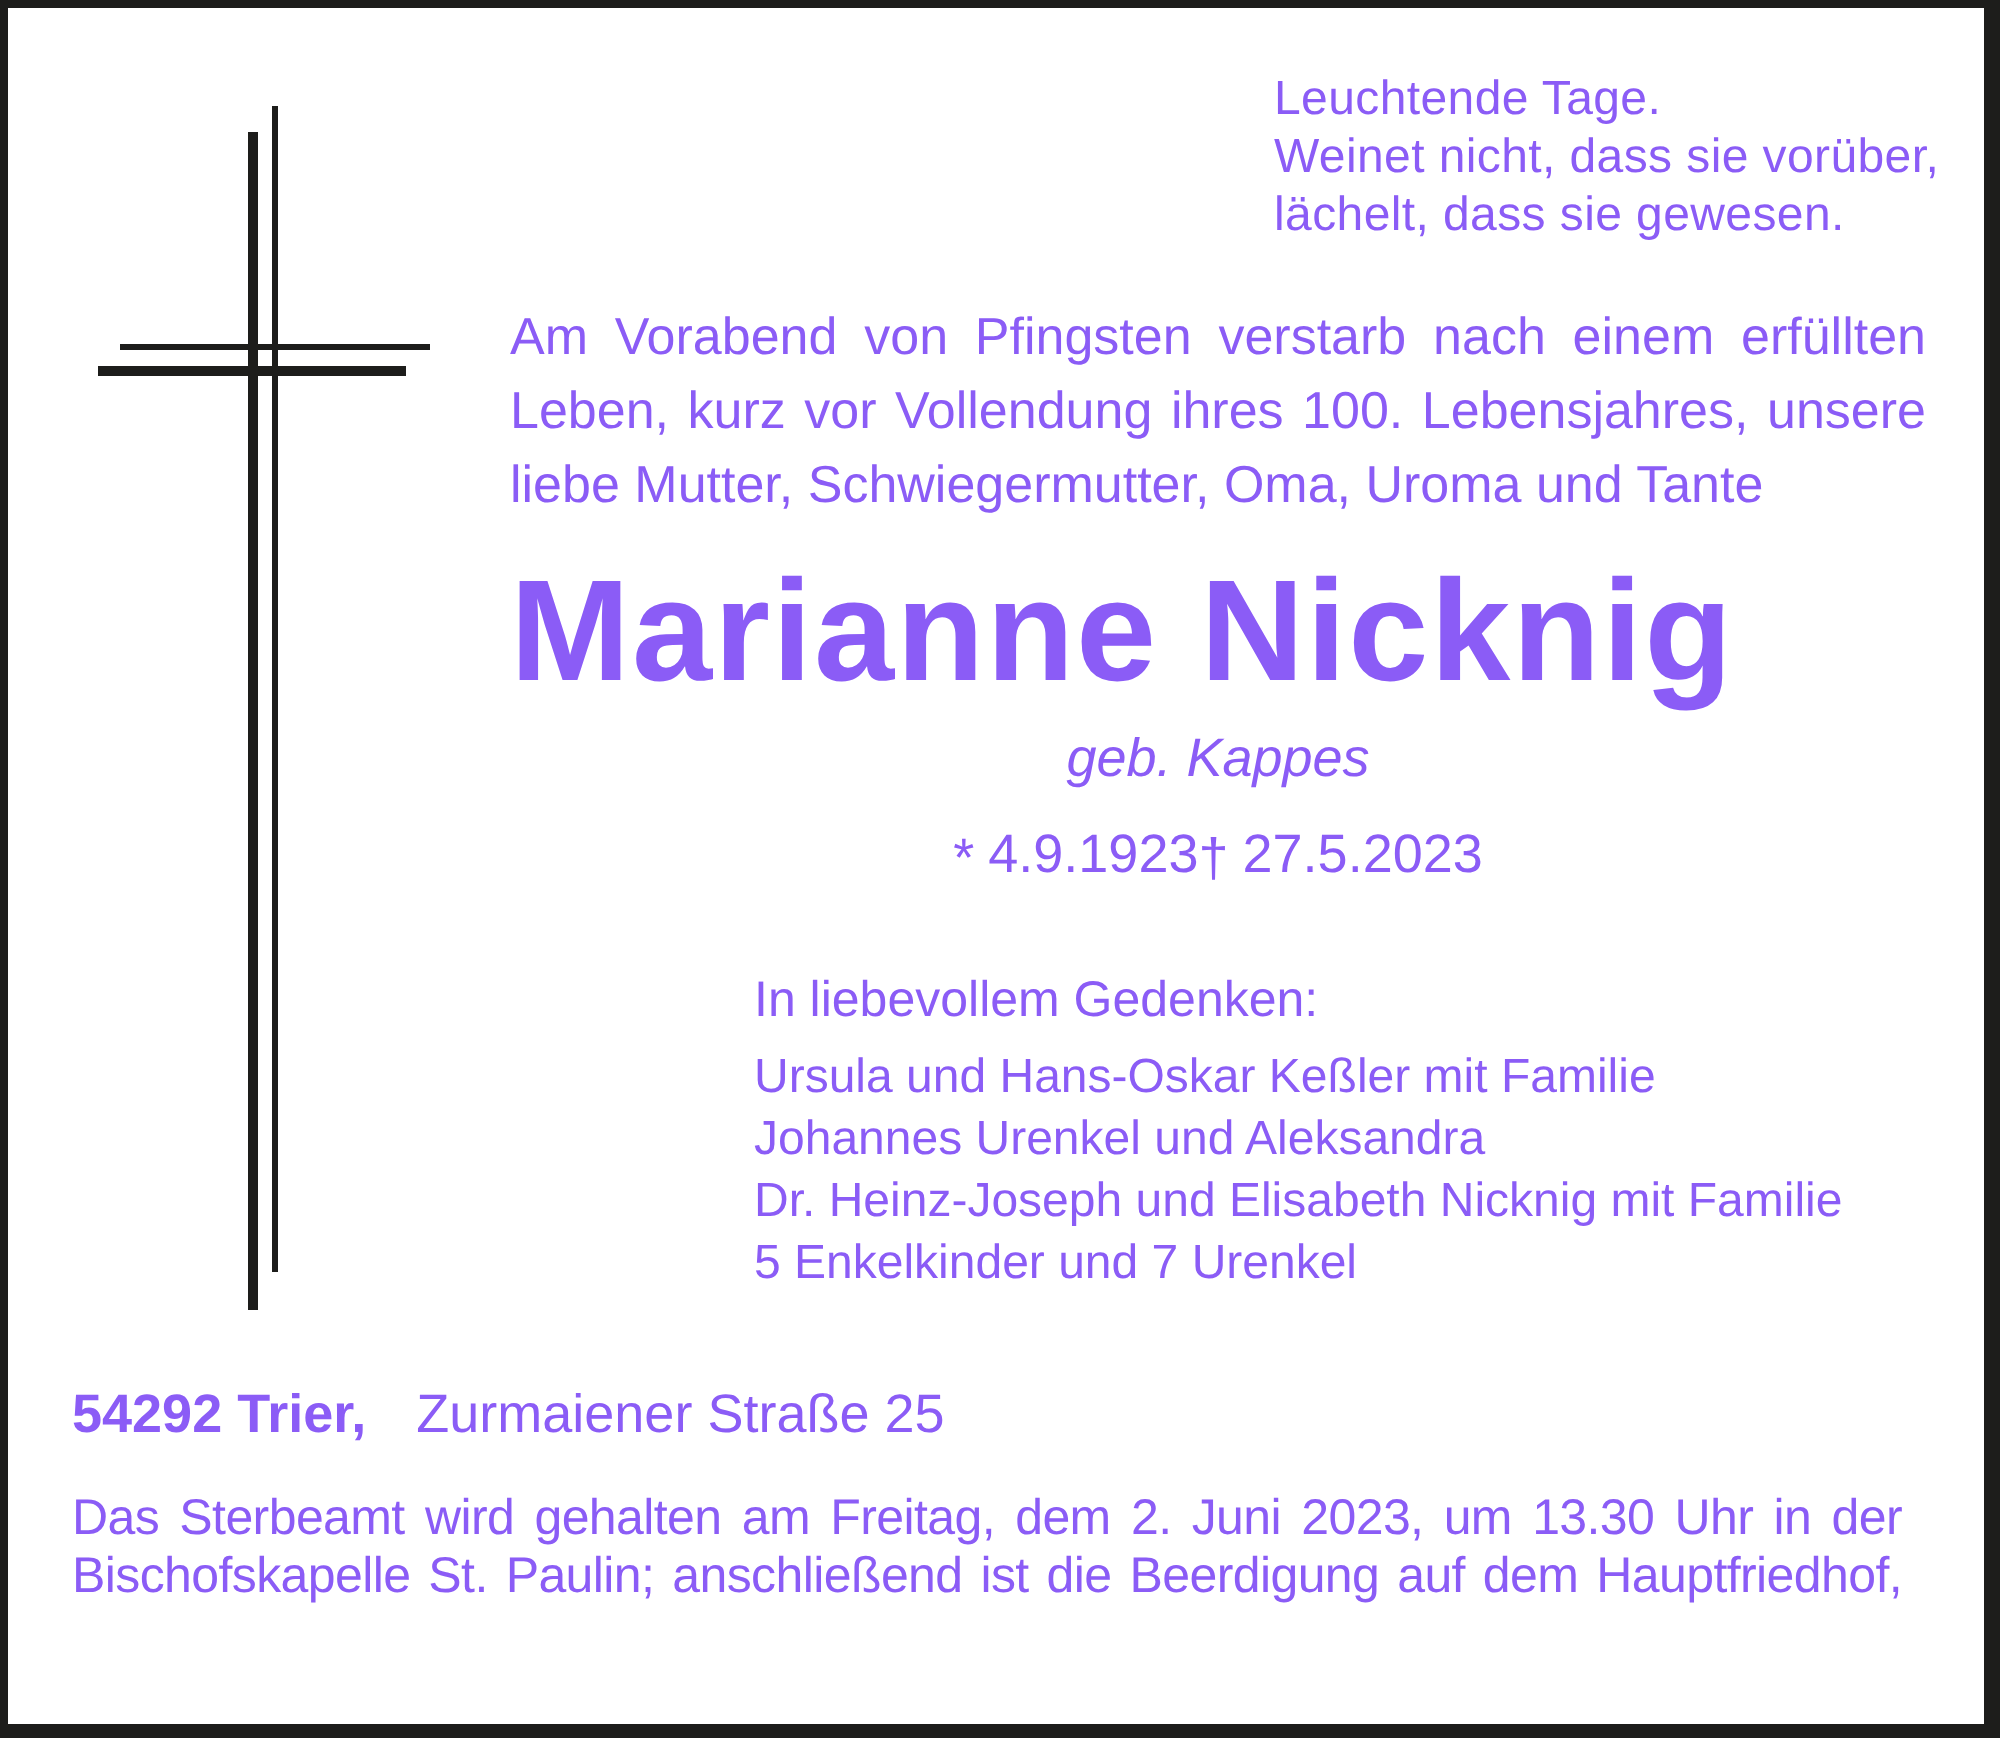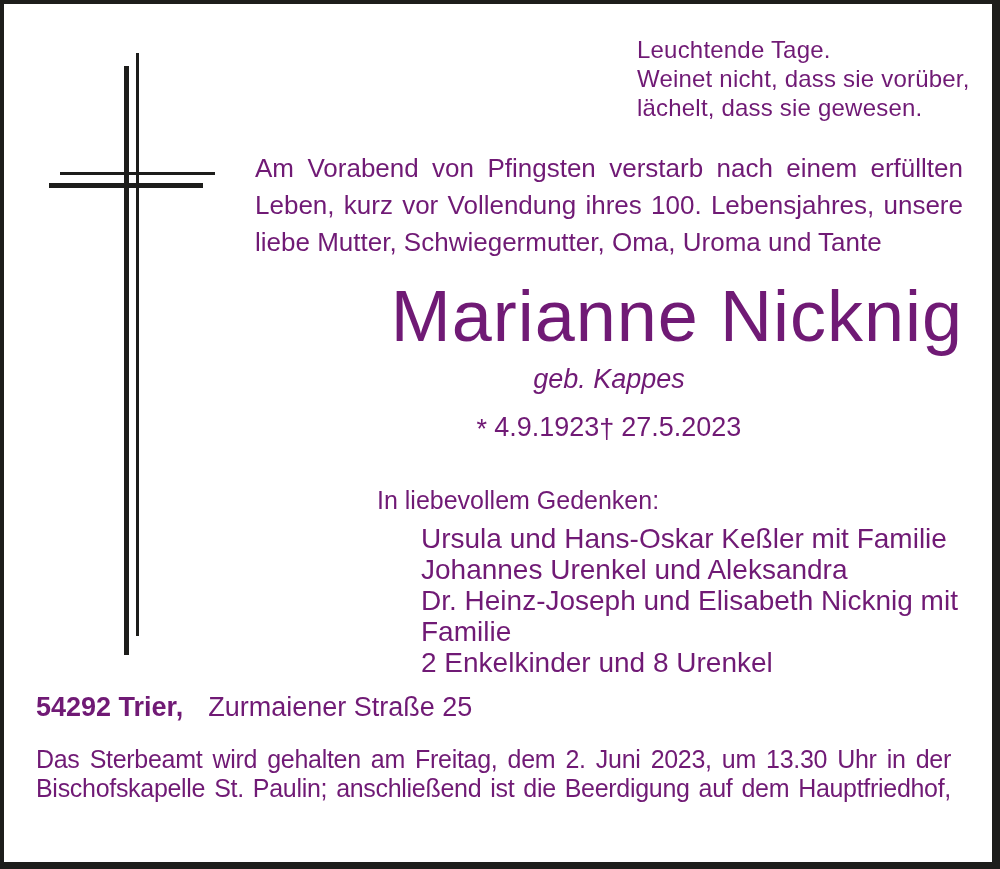--- a/index.html
+++ b/index.html
@@ -10,21 +10,21 @@
   .sheet {
     position: relative;
     width: 1000px;
     height: 869px;
     box-sizing: border-box;
     background: #ffffff;
     border-style: solid;
     border-color: #1d1d1b;
     border-width: 4px 8px 7px 4px;
     font-family: "Liberation Sans", sans-serif;
-    color: #701a75;
+    color: #8b5cf6;
     overflow: hidden;
   }
   .abs { position: absolute; }
 
   
   .cross-line { position: absolute; background: #1d1d1b; }
   .cross-v-thin  { left: 132px; top: 49px;  width: 3px;  height: 583px; }
   .cross-v-thick { left: 120px; top: 62px;  width: 5px;  height: 589px; }
   .cross-h-thin  { left: 56px;  top: 168px; width: 155px; height: 3px; }
   .cross-h-thick { left: 45px;  top: 179px; width: 154px; height: 5px; }
@@ -35,21 +35,21 @@
     letter-spacing: 0.2px;
   }
   .intro {
     left: 251px; top: 146px; width: 708px;
     font-size: 26px; line-height: 37px;
   }
   .jline { text-align: justify; text-align-last: justify; }
   .name {
     left: 251px; top: 272px; width: 708px;
     font-size: 72px; line-height: 80px;
-    text-align: right; font-weight: 400;
+    text-align: left; font-weight: 700;
     letter-spacing: 1px;
     margin: 0;
   }
   .maiden {
     left: 251px; top: 360px; width: 708px;
     font-size: 27px; line-height: 30px;
     text-align: center;
     font-style: italic;
   }
   .dates {
@@ -57,21 +57,21 @@
     display: flex; justify-content: center; 
     font-size: 27px; line-height: 30px;
   }
   .dates .sym { display: inline-block; position: relative; top: 2px; margin-right: 7px; }
   .memorial-heading {
     left: 373px; top: 481px;
     font-size: 25px; line-height: 31px;
   }
   .mourners {
     left: 373px; top: 519px;
-    font-size: 28px; line-height: 31px; margin-left: 44px;
+    font-size: 24px; line-height: 31px;
   }
   .address {
     left: 32px; top: 688px;
     font-size: 27px; line-height: 30px;
   }
   .address .city { font-weight: 700; margin-right: 25px; }
   .service {
     left: 32px; top: 741px; width: 915px;
     font-size: 25px; line-height: 29px;
     letter-spacing: -0.3px;
@@ -113,21 +113,21 @@
       <span class="sym">†</span><span>27.5.2023</span>
     </span>
   </div>
 
   <div class="abs memorial-heading">In liebevollem Gedenken:</div>
 
   <div class="abs mourners">
     <div>Ursula und Hans-Oskar Keßler mit Familie</div>
     <div>Johannes Urenkel und Aleksandra</div>
     <div>Dr. Heinz-Joseph und Elisabeth Nicknig mit Familie</div>
-    <div>2 Enkelkinder und 8 Urenkel</div>
+    <div>5 Enkelkinder und 7 Urenkel</div>
   </div>
 
   <div class="abs address">
     <span class="city">54292 Trier,</span><span>Zurmaiener Straße 25</span>
   </div>
 
   <div class="abs service">
     <div class="jline">Das Sterbeamt wird gehalten am Freitag, dem 2. Juni 2023, um 13.30 Uhr in der</div>
     <div class="jline">Bischofskapelle St. Paulin; anschließend ist die Beerdigung auf dem Hauptfriedhof,</div>
   </div>

